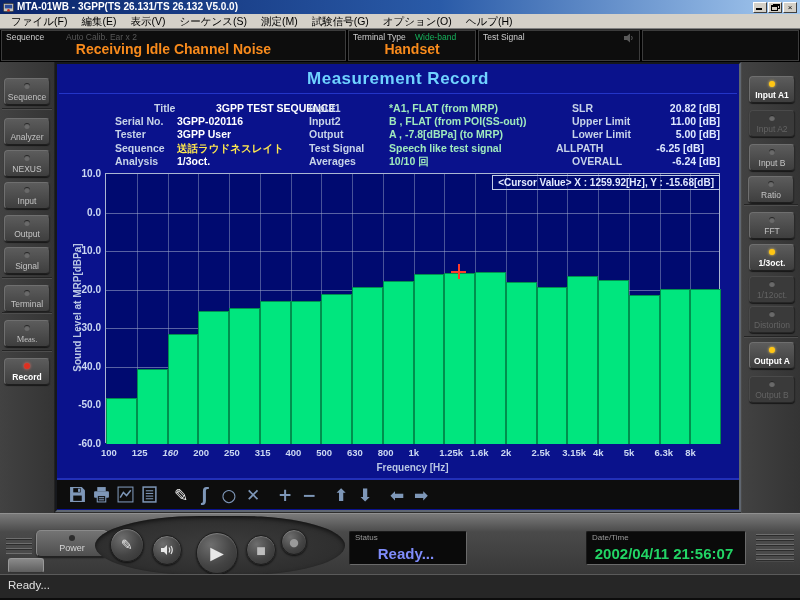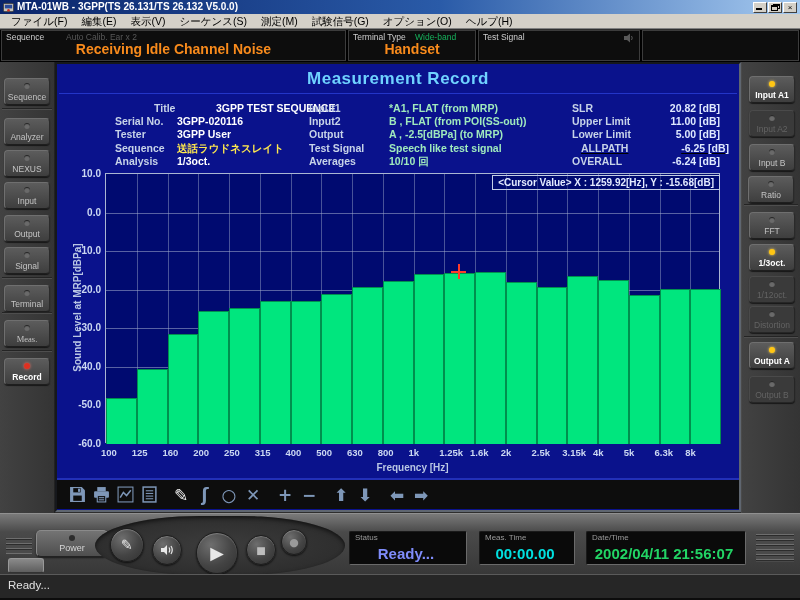--- a/index.html
+++ b/index.html
@@ -289,21 +289,21 @@
         <div class="frow" style="left: 252px; top: 38px;">
           <span class="flabel" style="width: 80px;">Input1</span>
           <span class="fvalue green">*A1, FLAT (from MRP)</span>
         </div>
         <div class="frow" style="left: 252px; top: 51.2px;">
           <span class="flabel" style="width: 80px;">Input2</span>
           <span class="fvalue green">B , FLAT (from POI(SS-out))</span>
         </div>
         <div class="frow" style="left: 252px; top: 64.4px;">
           <span class="flabel" style="width: 80px;">Output</span>
-          <span class="fvalue green">A , -2.5[dBPa] (to MRP)</span>
+          <span class="fvalue green">A , -7.8[dBPa] (to MRP)</span>
         </div>
         <div class="frow" style="left: 252px; top: 77.6px;">
           <span class="flabel" style="width: 80px;">Test Signal</span>
           <span class="fvalue green">Speech like test signal</span>
         </div>
         <div class="frow" style="left: 252px; top: 90.8px;">
           <span class="flabel" style="width: 80px;">Averages</span>
           <span class="fvalue green">10/10 回</span>
         </div>
         <div class="frow rrow" style="left: 515px; top: 38px;">
@@ -311,21 +311,21 @@
           <span class="fvalue result alert" style="width: 60px;">20.82 [dB]</span>
         </div>
         <div class="frow rrow" style="left: 515px; top: 51.2px;">
           <span class="flabel" style="width: 88px;">Upper Limit</span>
           <span class="fvalue result" style="width: 60px;">11.00 [dB]</span>
         </div>
         <div class="frow rrow" style="left: 515px; top: 64.4px;">
           <span class="flabel" style="width: 88px;">Lower Limit</span>
           <span class="fvalue result" style="width: 60px;">5.00 [dB]</span>
         </div>
-        <div class="frow rrow" style="left: 524px; top: 77.6px; text-decoration: underline;">
+        <div class="frow rrow" style="left: 499px; top: 77.6px;">
           <span class="flabel" style="width: 88px;">ALLPATH</span>
           <span class="fvalue result" style="width: 60px;">-6.25 [dB]</span>
         </div>
         <div class="frow rrow" style="left: 515px; top: 90.8px;">
           <span class="flabel" style="width: 88px;">OVERALL</span>
           <span class="fvalue result" style="width: 60px;">-6.24 [dB]</span>
         </div>
       </div>
     <div id="chart">
         <div class="plot" style="left: 48px; top: 109px; width: 615px; height: 270px; background: rgb(0, 10, 112);">
@@ -378,21 +378,21 @@
         <div class="ytick" style="left: 4px; top: 104px;">10.0</div>
         <div class="ytick" style="left: 4px; top: 142.571px;">0.0</div>
         <div class="ytick" style="left: 4px; top: 181.143px;">-10.0</div>
         <div class="ytick" style="left: 4px; top: 219.714px;">-20.0</div>
         <div class="ytick" style="left: 4px; top: 258.286px;">-30.0</div>
         <div class="ytick" style="left: 4px; top: 296.857px;">-40.0</div>
         <div class="ytick" style="left: 4px; top: 335.429px;">-50.0</div>
         <div class="ytick" style="left: 4px; top: 374px;">-60.0</div>
         <div class="xtick" style="left: 44px; width: 38.75px; top: 383px;">100</div>
         <div class="xtick" style="left: 74.75px; width: 38.75px; top: 383px;">125</div>
-        <div class="xtick" style="left: 105.5px; width: 38.75px; top: 383px;">160</div>
+        <div class="xtick" style="left: 105.5px; width: 38.75px; top: 383px; font-style: italic;">160</div>
         <div class="xtick" style="left: 136.25px; width: 38.75px; top: 383px;">200</div>
         <div class="xtick" style="left: 167px; width: 38.75px; top: 383px;">250</div>
         <div class="xtick" style="left: 197.75px; width: 38.75px; top: 383px;">315</div>
         <div class="xtick" style="left: 228.5px; width: 38.75px; top: 383px;">400</div>
         <div class="xtick" style="left: 259.25px; width: 38.75px; top: 383px;">500</div>
         <div class="xtick" style="left: 290px; width: 38.75px; top: 383px;">630</div>
         <div class="xtick" style="left: 320.75px; width: 38.75px; top: 383px;">800</div>
         <div class="xtick" style="left: 351.5px; width: 38.75px; top: 383px;">1k</div>
         <div class="xtick" style="left: 382.25px; width: 38.75px; top: 383px;">1.25k</div>
         <div class="xtick" style="left: 413px; width: 38.75px; top: 383px;">1.6k</div>
@@ -463,24 +463,20 @@
       <span class="plabel">Power</span>
     </div>
     <div class="plate"></div>
     <div class="cluster"></div>
     <div id="transport"></div>
 
     <div class="lcd" style="left:349px;width:118px;">
       <span class="llabel">Status</span>
       <span class="lvalue lv-status">Ready...</span>
     </div>
-    <div class="lcd" style="left:479px;width:96px;">
-      <span class="llabel">Meas. Time</span>
-      <span class="lvalue lv-time">00:00.00</span>
-    </div>
     <div class="lcd" style="left:586px;width:160px;">
       <span class="llabel">Date/Time</span>
       <span class="lvalue lv-date">2002/04/11 21:56:07</span>
     </div>
     <div class="vents" style="left:756px;top:20px;width:38px;height:28px;"></div>
     <div class="vents" style="left:6px;top:24px;width:26px;height:16px;"></div>
   <div class="cbtn" style="left: 110px; top: 14px; width: 34px; height: 34px; font-size: 14.28px;">✎</div>
       <div class="cbtn" style="left: 152px; top: 21px; width: 30px; height: 30px; font-size: 12.6px;">
         <svg width="14" height="12" viewBox="0 0 14 12">
           <polygon points="1,4 4,4 7,1 7,11 4,8 1,8" fill="#e8e8e8"></polygon>

